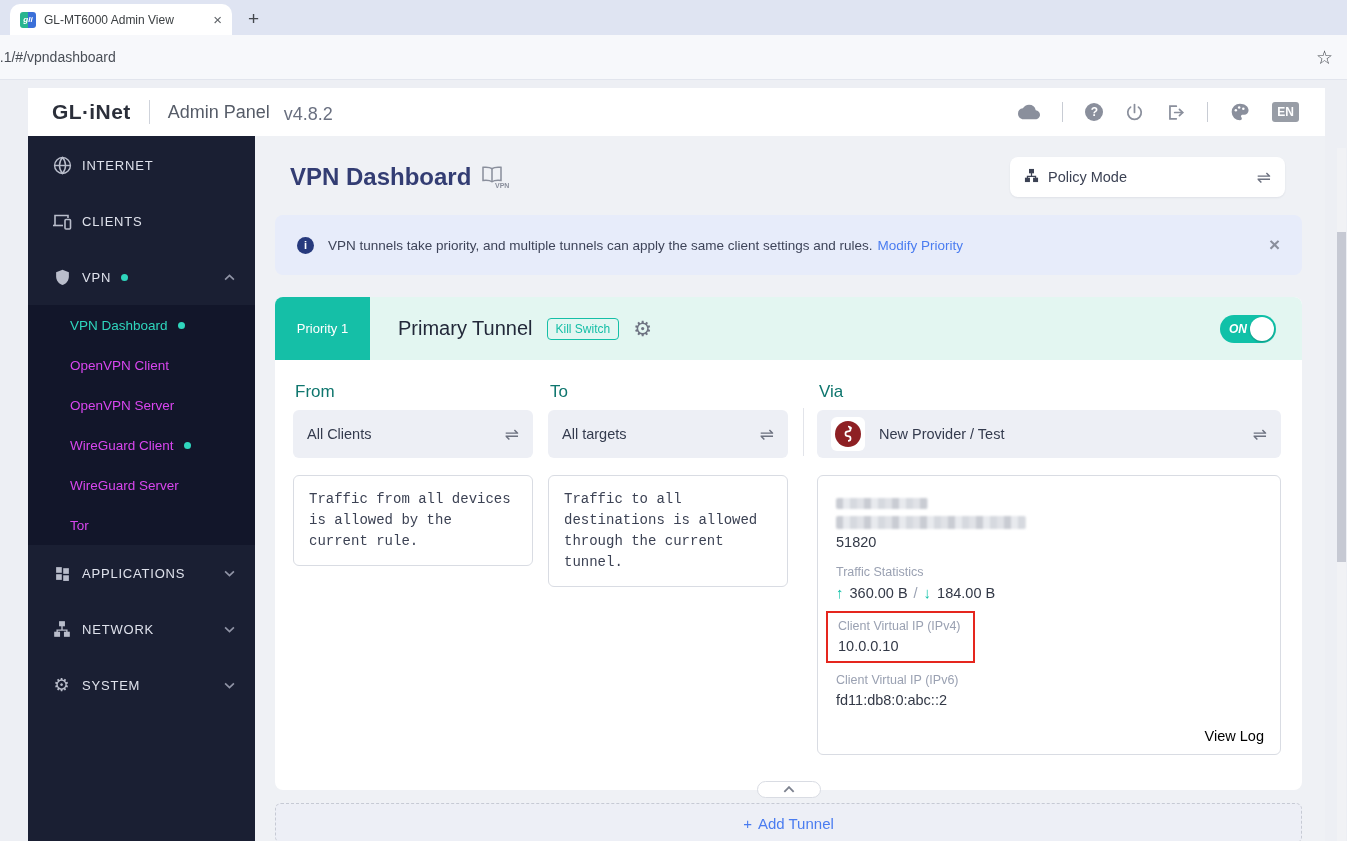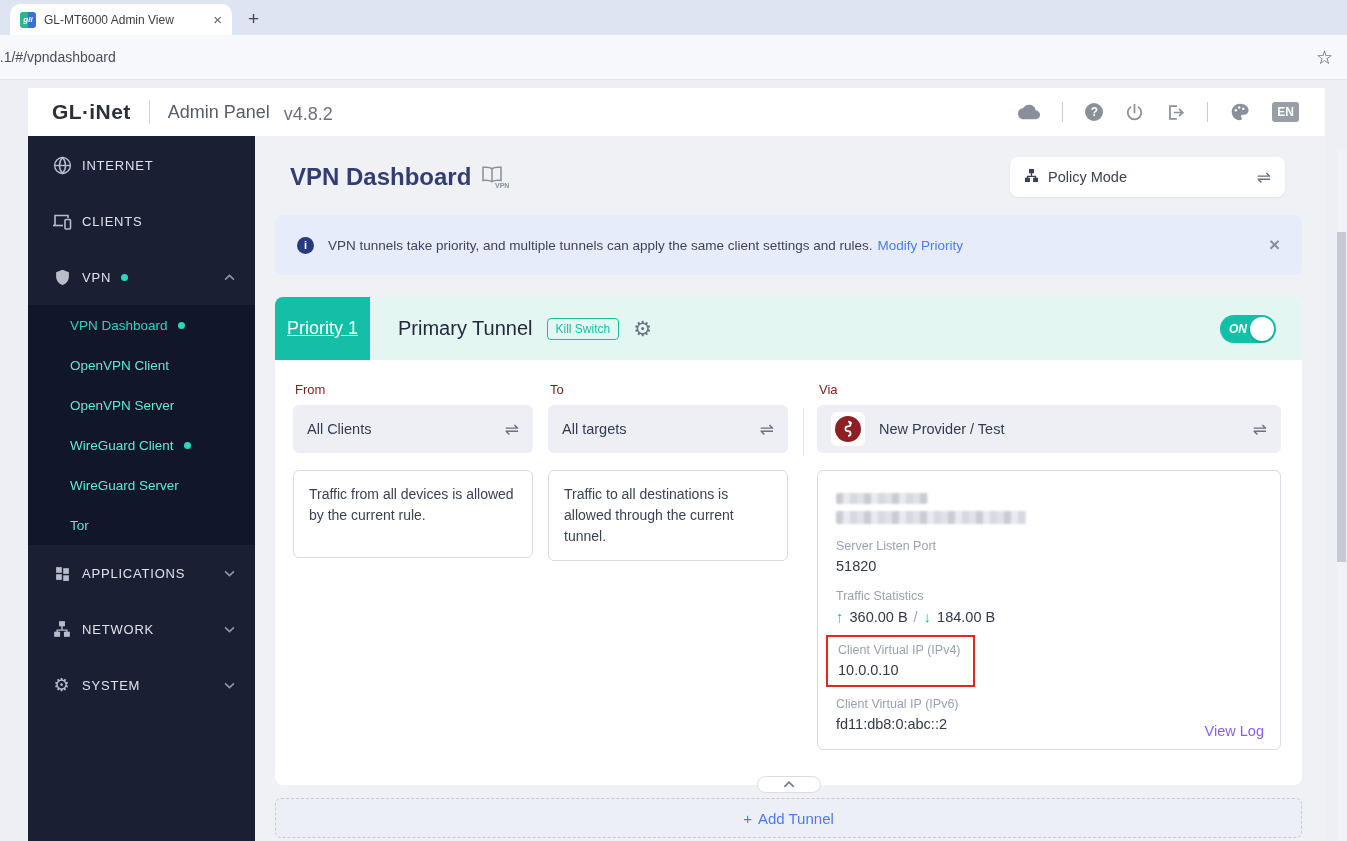--- a/index.html
+++ b/index.html
@@ -40,21 +40,21 @@
   .layout { position:absolute; left:28px; right:22px; top:56px; bottom:0; display:flex; }
 
   
   .sidebar { width:227px; flex-shrink:0; background:#1a1f33; color:#dfe2ec; padding-top:1px; }
   .s-item { height:56px; display:flex; align-items:center; padding:0 20px 0 24px; font-size:13px;
             letter-spacing:.8px; cursor:default; }
   .s-icon { width:20px; margin-right:10px; color:#b9bdcb; display:flex; justify-content:center; flex-shrink:0; }
   .s-chev { margin-left:auto; color:#9094a6; display:flex; }
   .dot { width:7px; height:7px; border-radius:50%; background:#2fd6bd; margin-left:10px; flex-shrink:0; }
   .submenu { background:#12162a; padding:0; }
-  .sub-item { height:40px; display:flex; align-items:center; padding-left:42px; font-size:13.5px; color:#5eead4; }
+  .sub-item { height:40px; display:flex; align-items:center; padding-left:42px; font-size:13.5px; color:#d946ef; }
   .sub-item.active { color:#2fd6bd; }
   .gear-glyph { font-size:18px; line-height:1; }
 
   
   main { flex:1; background:#eff1f5; padding:0 23px 0 20px; position:relative; overflow:hidden; }
   .title-row { margin-top:21px; height:40px; display:flex; align-items:center; padding-left:15px; }
   .page-title { font-size:24px; font-weight:bold; color:#333d73; }
   .docs-icon { position:relative; margin-left:10px; color:#8a8f9c; width:26px; height:22px; }
   .docs-icon .mini { position:absolute; right:-2px; bottom:-1px; font-size:7px; font-weight:bold; color:#8a8f9c; }
   .policy-btn { margin-left:auto; margin-right:17px; width:275px; height:40px; background:#fff; border-radius:8px;
@@ -67,58 +67,58 @@
             display:flex; align-items:center; padding:0 22px; }
   .info-icon { width:17px; height:17px; border-radius:50%; background:#273a7d; color:#fff; font-size:11px;
                font-weight:bold; display:flex; align-items:center; justify-content:center; flex-shrink:0; margin-right:14px; }
   .banner-text { font-size:13.5px; color:#3e4459; }
   .banner-link { font-size:13.5px; color:#4a7cf0; margin-left:5px; cursor:default; }
   .banner-close { margin-left:auto; color:#8a8f9c; font-size:19px; font-weight:bold; }
 
   
   .tunnel-card { margin-top:22px; background:#fff; border-radius:8px; position:relative; }
   .tunnel-header { height:63px; background:#e3f6f1; border-radius:8px 8px 0 0; display:flex; align-items:center; }
-  .priority-tab { width:95px; height:63px; background:#15bfa7; border-radius:8px 0 0 0; color:#fff; font-size:18px;
-                  display:flex; align-items:center; justify-content:center; flex-shrink:0;text-decoration:underline; }
+  .priority-tab { width:95px; height:63px; background:#15bfa7; border-radius:8px 0 0 0; color:#fff; font-size:13px;
+                  display:flex; align-items:center; justify-content:center; flex-shrink:0; }
   .tunnel-name { margin-left:28px; font-size:20px; font-weight:500; color:#23293a; }
   .kill-switch { margin-left:14px; border:1px solid #15bfa7; color:#15bfa7; font-size:12px;
                  padding:3px 8px; border-radius:4px; }
   .tunnel-gear { margin-left:14px; color:#6e7382; font-size:21px; line-height:1; }
   .toggle { margin-left:auto; margin-right:26px; width:56px; height:28px; background:#10c1a8; border-radius:14px;
             position:relative; display:flex; align-items:center;font-style:italic; }
   .toggle-label { color:#fff; font-size:12px; font-weight:bold; margin-left:9px; }
   .knob { position:absolute; right:2px; top:2px; width:24px; height:24px; background:#fff; border-radius:50%;
           box-shadow:0 1px 2px rgba(0,0,0,.25); }
 
   .tunnel-body { display:flex; padding:20px 21px 35px 18px; }
   .col { width:240px; margin-right:15px; }
-  .col-label { font-size:13px; color:#7f1d1d; margin:2px 0 8px 2px; }
+  .col-label { font-size:17px; color:#0f766e; margin:2px 0 8px 2px; }
   .dropdown { height:48px; background:#edeff5; border-radius:6px; display:flex; align-items:center;
               padding:0 14px; font-size:14.5px; color:#343b4e; }
   .dropdown .swap { margin-left:auto; }
   .desc-card { margin-top:17px; border:1px solid #d9dce3; border-radius:6px; padding:13px 15px;
-               font-size:14px; color:#3c4254; line-height:1.5; min-height:88px; }
+               font-size:14px; color:#3c4254; line-height:1.5; min-height:88px;font-family:Liberation Mono, monospace; }
   .divider-v { width:1px; background:#e2e4ea; height:48px; margin-top:28px; flex-shrink:0; }
   .via-col { flex:1; margin-left:13px; margin-right:0; }
   .wg-logo { width:34px; height:34px; background:#fff; border-radius:6px; margin-right:14px;
              display:flex; align-items:center; justify-content:center; flex-shrink:0; }
   .via-details { margin-top:17px; border:1px solid #d9dce3; border-radius:6px; height:280px;
                  padding:14px 18px; position:relative; }
   .blurline { background-image:repeating-linear-gradient(90deg,#c9ccd3 0 7px,#e8eaee 7px 14px,#d6d9df 14px 21px,#e0e2e7 21px 28px);
               filter:blur(1.3px); border-radius:2px; }
   .blur1 { width:92px; height:11px; margin:8px 0 7px; }
   .blur2 { width:190px; height:13px; }
   .d-label { font-size:12.5px; color:#9aa1b2; margin-top:15px; }
   .d-value { font-size:14.5px; color:#333947; margin-top:5px; }
   .traffic { display:flex; align-items:center; gap:6px; }
   .t-arrow { color:#12c2a9; font-weight:bold; font-size:15px; }
   .t-sep { color:#9aa1b2; }
   .red-box { display:inline-block; border:2px solid #e5261e; padding:2px 12px 7px 10px; margin:10px 0 0 -10px; }
   .red-box .d-label { margin-top:4px; }
-  .view-log { position:absolute; right:16px; bottom:10px; font-size:14.5px; color:#8b5cf6; }
+  .view-log { position:absolute; right:16px; bottom:10px; font-size:14.5px; color:#000000; }
 
   .collapse-pill { position:absolute; left:50%; transform:translateX(-50%); bottom:-8px; width:64px; height:17px;
                    background:#fff; border:1px solid #d9dce3; border-radius:9px;
                    display:flex; align-items:center; justify-content:center; color:#7d828f; }
 
   .add-tunnel { margin-top:13px; height:40px; border:1px dashed #c6cad4; border-radius:6px; background:#edeff6;
                 display:flex; align-items:center; justify-content:center; gap:6px; color:#4a7cf0; font-size:15px; }
 
   .page-scrollbar { position:absolute; right:1px; top:68px; width:9px; bottom:0; background:#f1f2f5; }
   .page-scrollbar .thumb { position:absolute; top:84px; width:9px; height:330px; background:#c6c9d3; }
@@ -359,21 +359,20 @@
                   </svg>
               </span>
               <span>New Provider / Test</span>
               <span class="swap">⇌</span>
             </div>
 
             <div class="via-details">
               <div class="blurline blur1"></div>
               <div class="blurline blur2"></div>
 
-              <div class="d-label">Server Listen Port</div>
               <div class="d-value">51820</div>
 
               <div class="d-label">Traffic Statistics</div>
               <div class="d-value traffic">
                 <span class="t-arrow">↑</span>
                 <span>360.00 B</span>
                 <span class="t-sep">/</span>
                 <span class="t-arrow">↓</span>
                 <span>184.00 B</span>
               </div>

